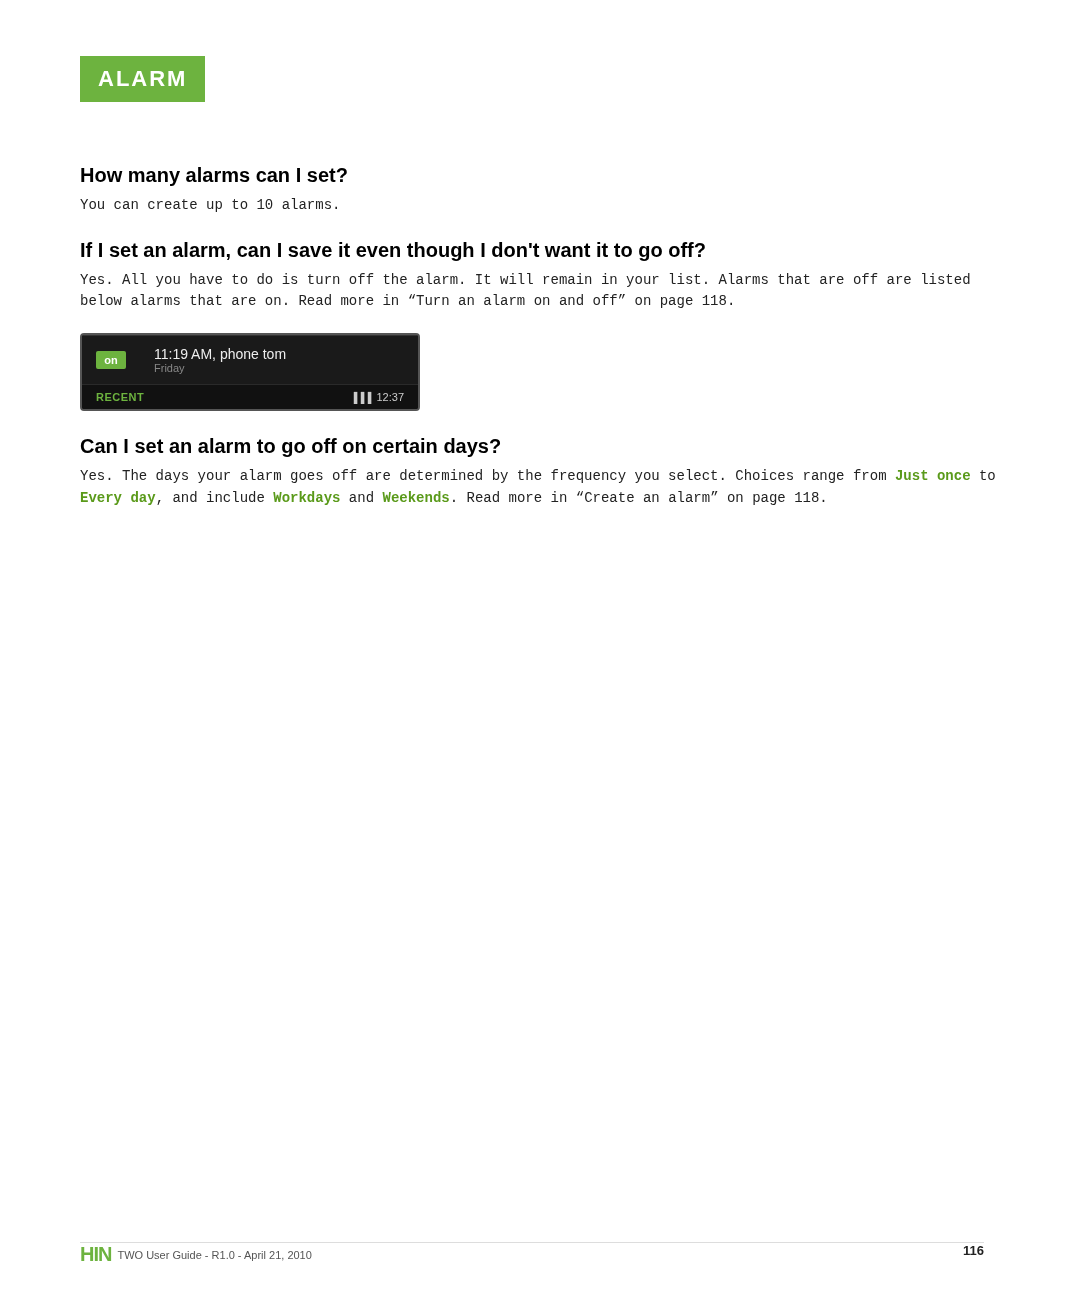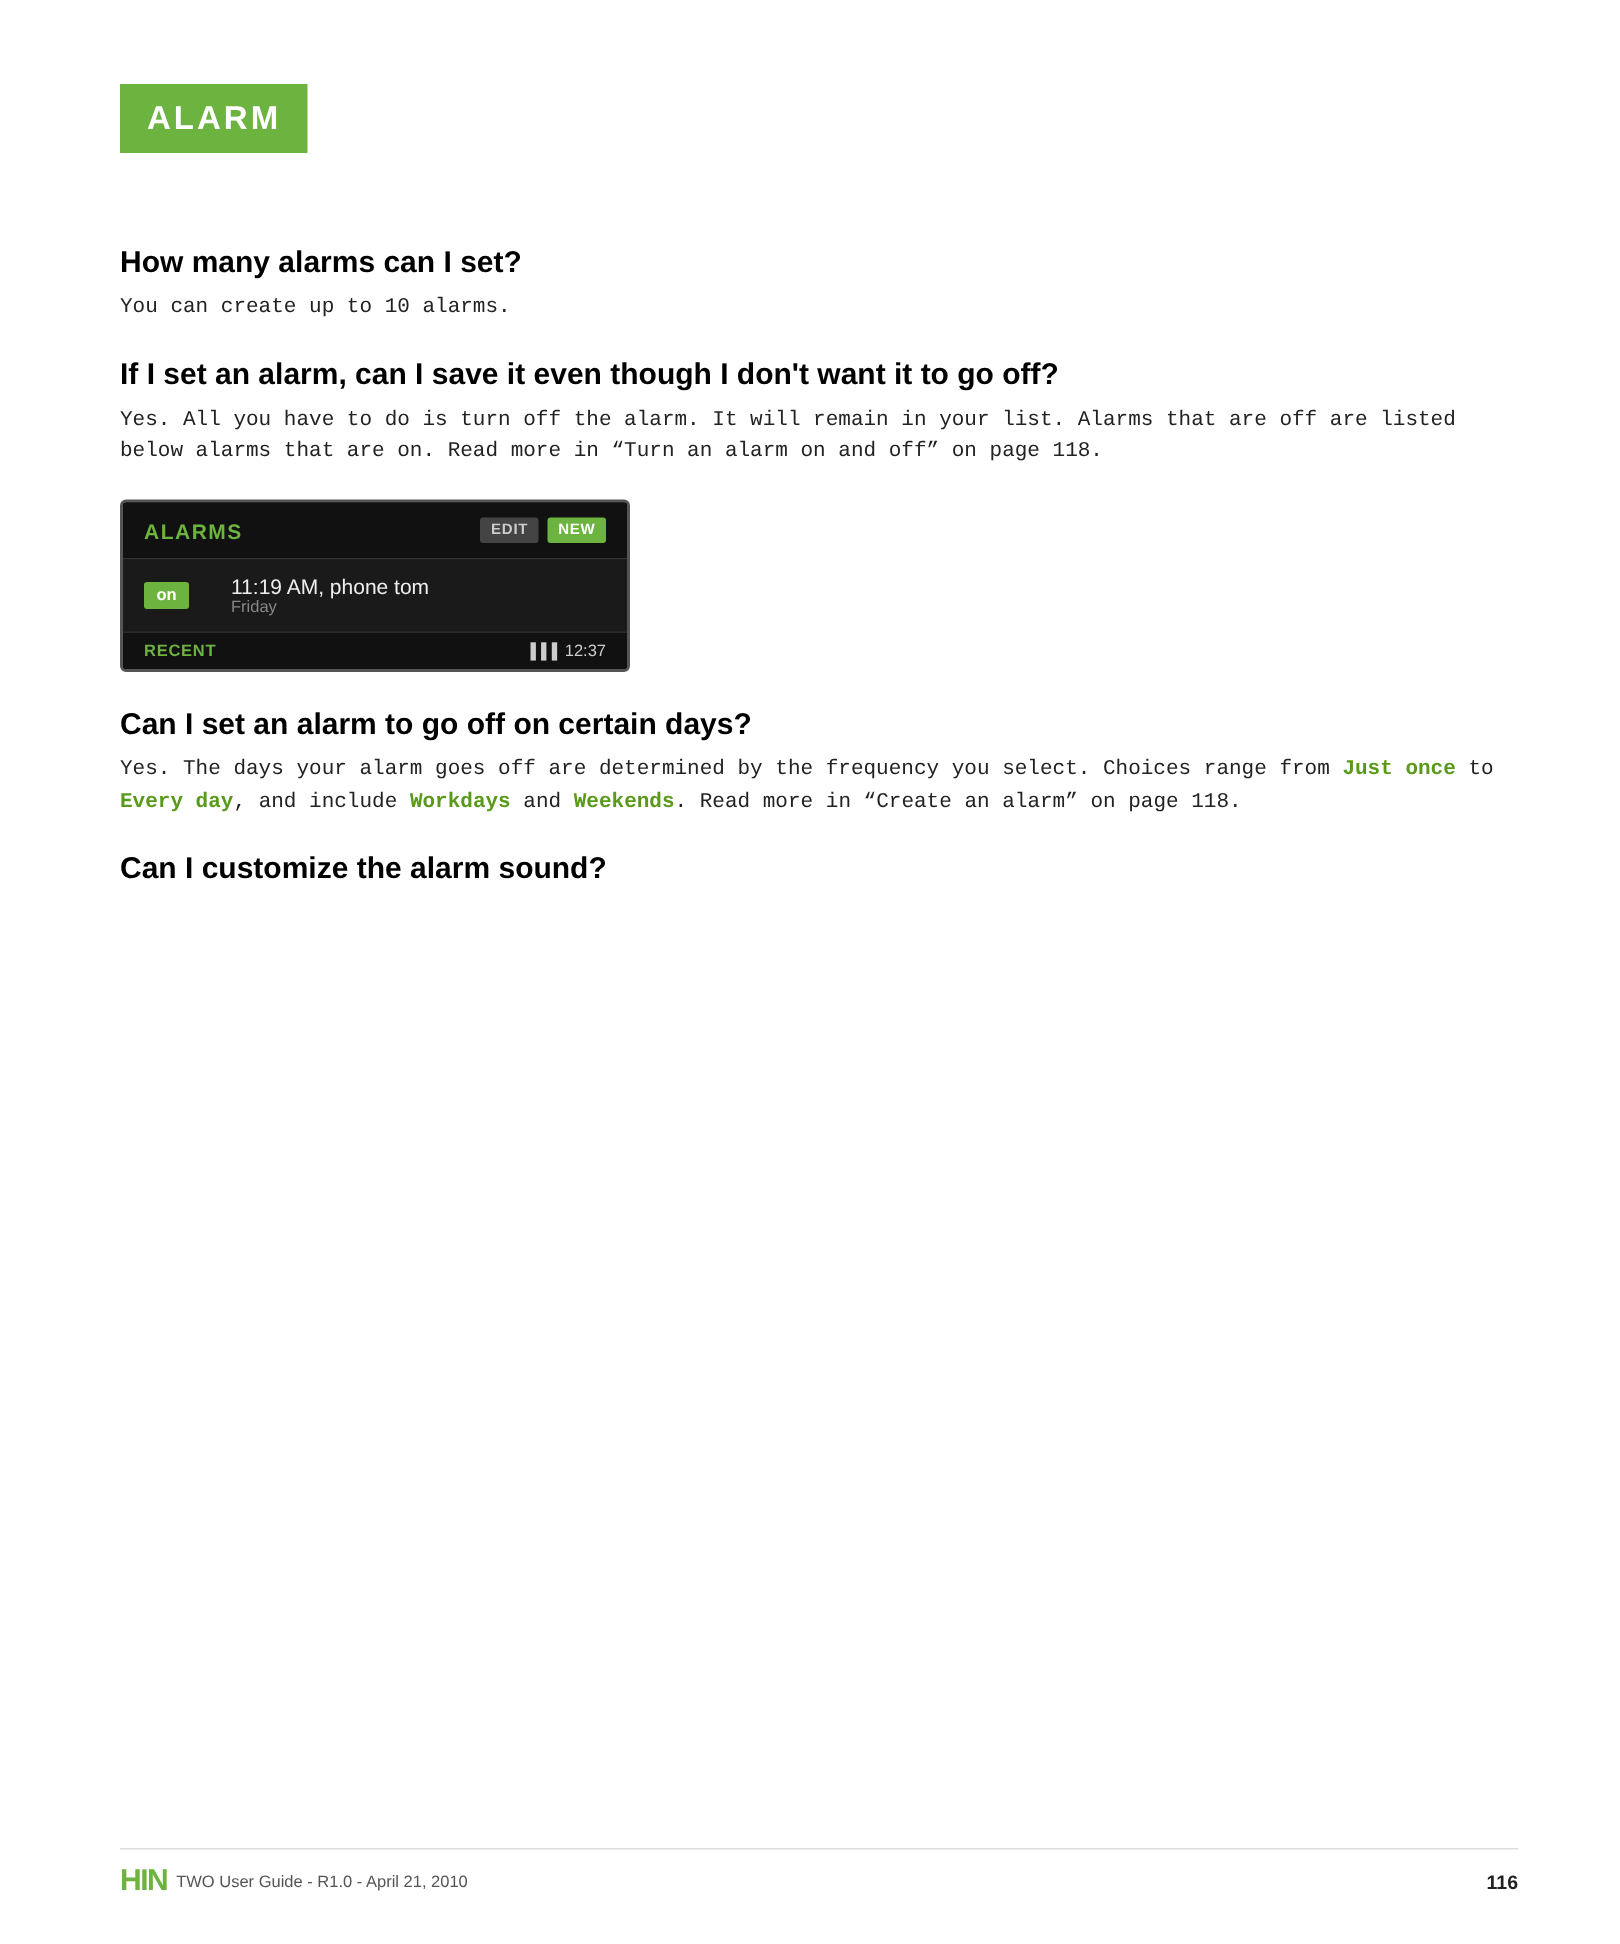--- a/index.html
+++ b/index.html
@@ -226,26 +226,24 @@
       color: #ccc;
       font-size: 10px;
       margin-right: 2px;
     }
 
     
     .page-footer {
       position: absolute;
       bottom: 30px;
       left: 80px;
-      right: 68px;
-      display: flex;
-      align-items: center;
+      right: 96px;
+      display: flex;
       justify-content: space-between;
       border-top: 1px solid #ddd;
-      padding-top: 10px;
     }
 
     .footer-logo {
       display: flex;
       align-items: center;
       gap: 6px;
     }
 
     .hin-logo {
       font-family: Arial Black, sans-serif;
@@ -285,27 +283,20 @@
   <p class="body-text">You can create up to 10 alarms.</p>
 
   
   <div class="subsection-heading">If I set an alarm, can I save it even though I don't want it to go off?</div>
   <p class="body-text">
     <span>Yes. All you have to do is turn off the alarm. It will remain in your list. Alarms that are off are listed below alarms that are on. Read more in “Turn an alarm on and off” on page 118.</span>
   </p>
 
   
   <div class="phone-mockup">
-    <div class="phone-header">
-      <span class="phone-header-title">ALARMS</span>
-      <div class="phone-header-buttons">
-        <span class="phone-btn">EDIT</span>
-        <span class="phone-btn new">NEW</span>
-      </div>
-    </div>
     <div class="phone-divider"></div>
 
     <div class="alarm-row-on">
       <div class="on-badge">on</div>
       <div class="alarm-info-on">
         <span class="alarm-time-on">11:19 AM, phone tom</span>
         <span class="alarm-day-on">Friday</span>
       </div>
     </div>
 
@@ -319,21 +310,20 @@
     </div>
   </div>
 
   
   <div class="subsection-heading">Can I set an alarm to go off on certain days?</div>
   <p class="body-text">
     <span>Yes. The days your alarm goes off are determined by the frequency you select. Choices range from </span><b>Just once</b><span> to </span><b>Every day</b><span>, and include </span><b>Workdays</b><span> and </span><b>Weekends</b><span>. Read more in “Create an alarm” on page 118.</span>
   </p>
 
   
-  <div class="subsection-heading">Can I customize the alarm sound?</div>
 
 </div>
 
 <div class="page-footer">
   <div class="footer-logo">
     <span class="hin-logo">HIN</span>
     <span class="footer-text">TWO User Guide - R1.0 - April 21, 2010</span>
   </div>
   <span class="footer-page-num">116</span>
 </div>

